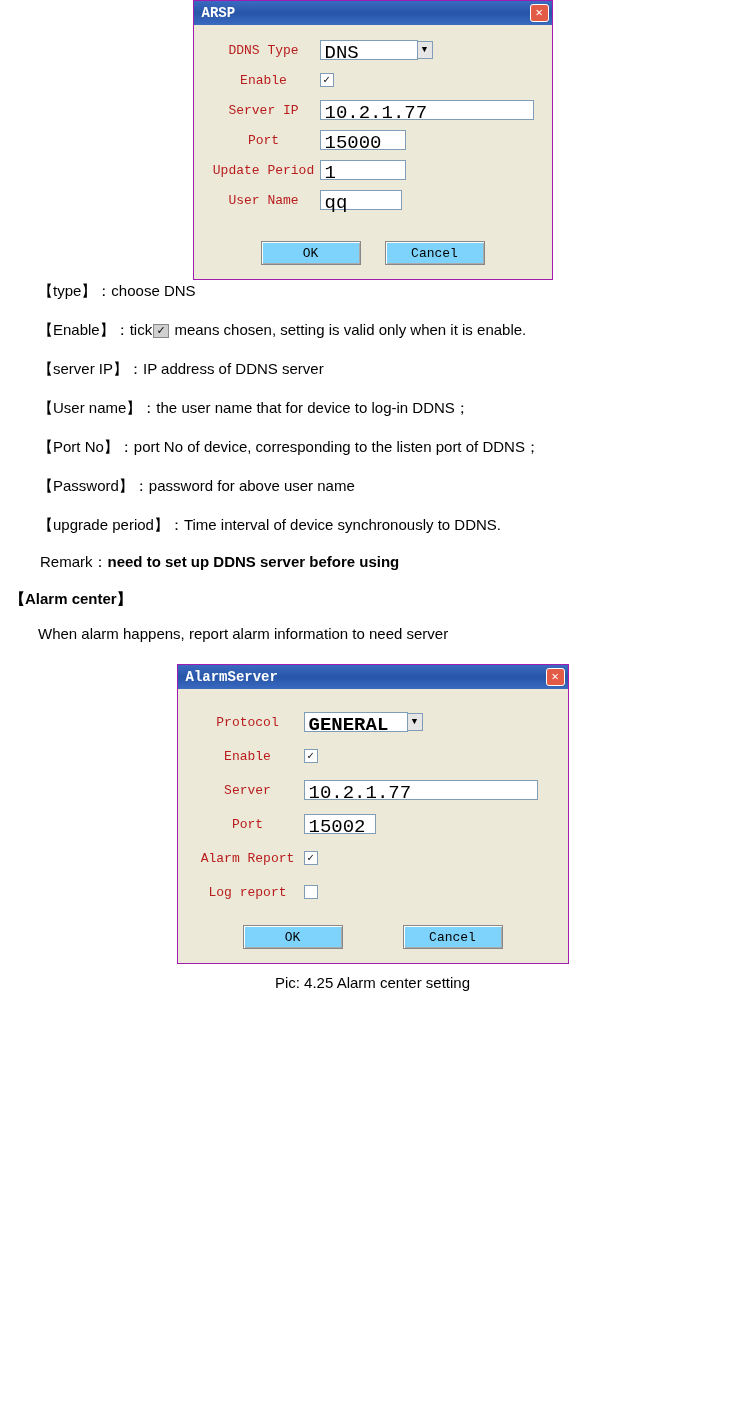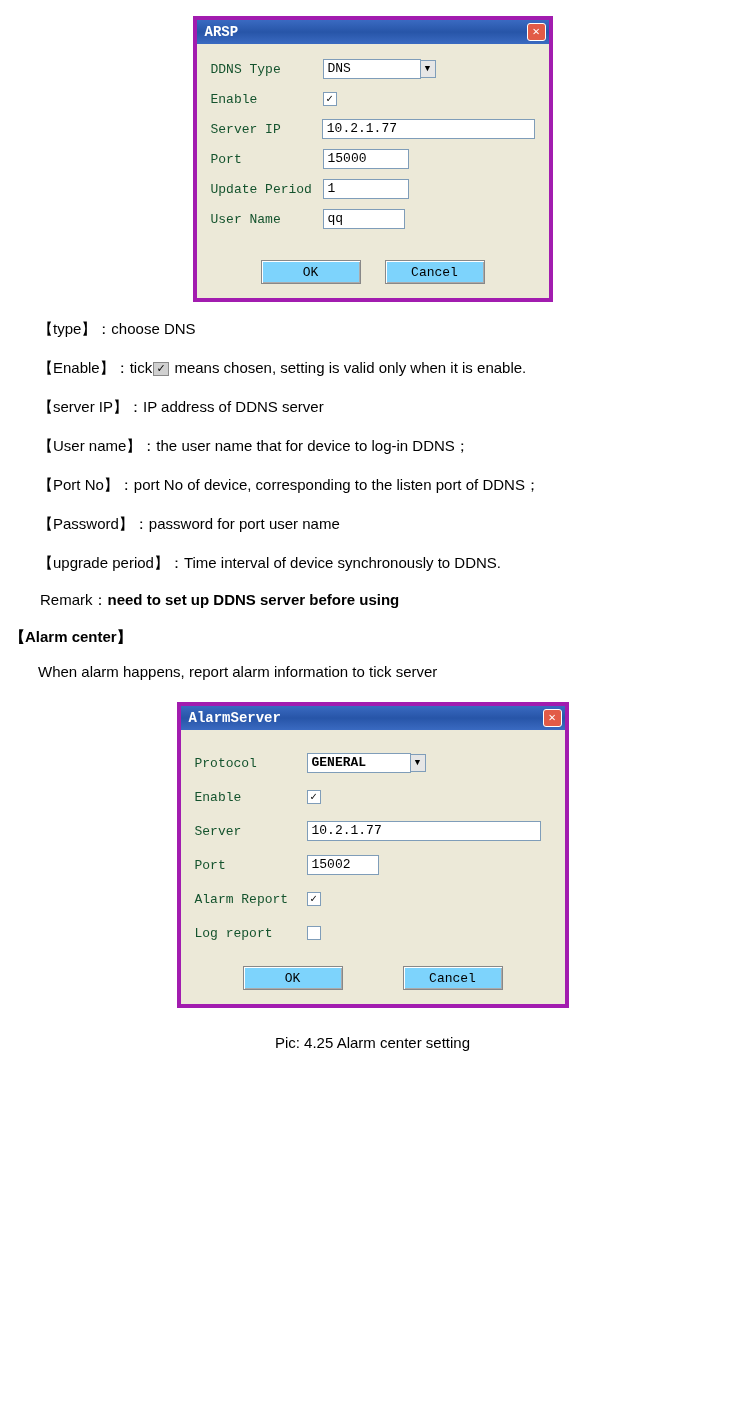--- a/index.html
+++ b/index.html
@@ -7,22 +7,22 @@
       width: 745px;
       font-family: Arial, sans-serif;
       font-size: 15px;
       color: #000;
       background: #fff;
       padding: 0;
     }
     .page { padding: 0 10px 20px 10px; }
     
     .dialog {
-      border: 4px solid #a21caf;
-      margin: 16px auto;
+      border: 1px solid #a21caf;
+      margin: 0 auto;
       background: #ece9d8;
     }
     .dlg1 { width: 360px; }
     .dlg2 { width: 392px; margin-top: 6px; }
     .titlebar {
       background: linear-gradient(to bottom, #3a6ac1, #2755a8, #3a6ac1);
       height: 24px;
       display: flex;
       align-items: center;
       justify-content: space-between;
@@ -47,29 +47,30 @@
       font-size: 13px;
     }
     .field-row {
       display: flex;
       align-items: center;
       margin-bottom: 8px;
       min-height: 22px;
     }
     .field-label {
       width: 112px;
-      color: #14532d;
+      color: #b91c1c;
+      text-align: center;
     }
     .dlg2 .field-label { width: 112px; }
     .field-input {
       border: 1px solid #7f9db9;
       height: 20px;
       padding: 1px 4px;
       font-family: 'Courier New', monospace;
-      font-size: 13px;
+      font-size: 19px;
       background: #fff;
     }
     .w-ddns { width: 98px; }
     .w-server { width: 214px; }
     .w-port { width: 86px; }
     .w-update { width: 86px; }
     .w-user { width: 82px; }
     .w-pass { width: 86px; }
     .dropdown {
       position: relative;
@@ -179,30 +180,30 @@
 
 
   <div class="desc-list">
     <div class="desc-item">【type】：choose DNS</div>
     <div class="desc-item">
       <span>【Enable】：tick</span><span class="inline-check">✓</span><span> means chosen, setting is valid only when it is enable.</span>
     </div>
     <div class="desc-item">【server IP】：IP address of DDNS server</div>
     <div class="desc-item">【User name】：the user name that for device to log-in DDNS；</div>
     <div class="desc-item">【Port No】：port No of device, corresponding to the listen port of DDNS；</div>
-    <div class="desc-item">【Password】：password for port user name</div>
+    <div class="desc-item">【Password】：password for above user name</div>
     <div class="desc-item">【upgrade period】：Time interval of device synchronously to DDNS.</div>
   </div>
 
   <div class="remark">
     <span>Remark：</span><span class="b">need to set up DDNS server before using</span>
   </div>
 
   <div class="section-hdr">【Alarm center】</div>
-  <div class="section-desc">When alarm happens, report alarm information to tick server</div>
+  <div class="section-desc">When alarm happens, report alarm information to need server</div>
 
   <div class="dlg2-wrap">
     <div class="dialog dlg2">
       <div class="titlebar">
         <span>AlarmServer</span>
         <div class="close-btn">✕</div>
       </div>
       <div class="dlg-body">
         <div class="field-row">
           <span class="field-label">Protocol</span>

